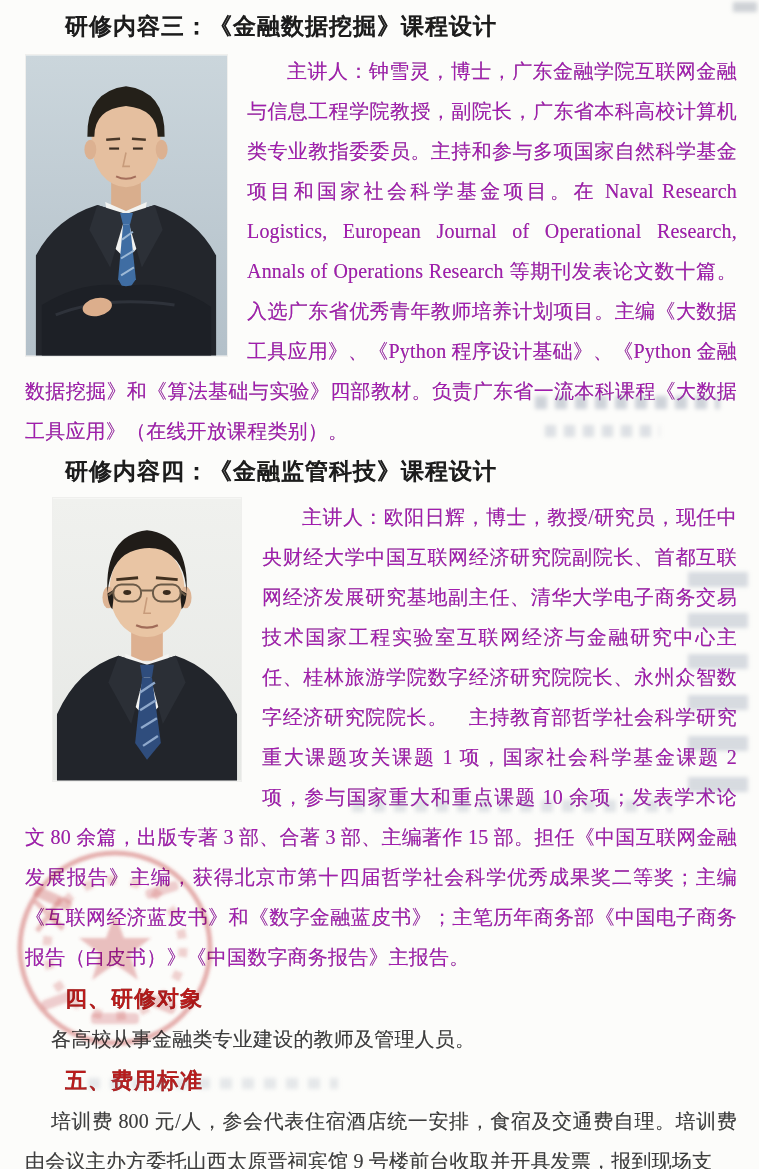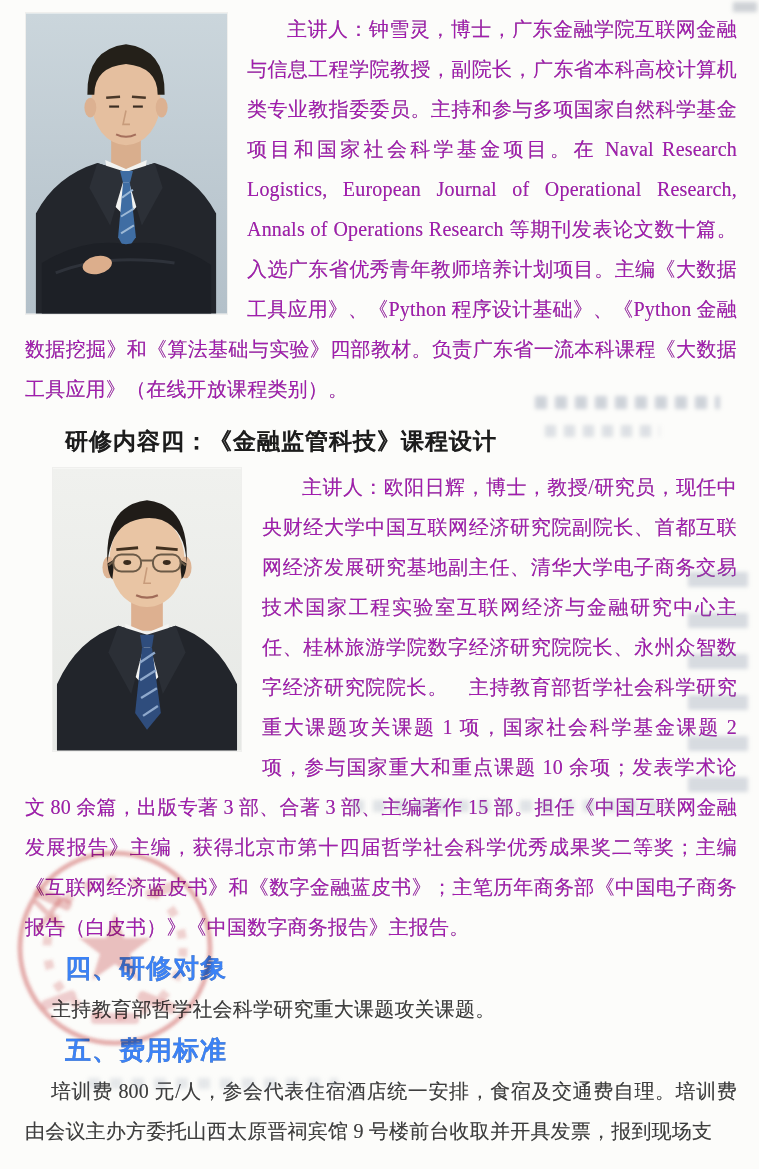--- a/index.html
+++ b/index.html
@@ -17,27 +17,27 @@
   .h-major {
     margin: 0 22px 0 65px;
     font-size: 23px;
     line-height: 30px;
     font-weight: bold;
     color: #1c1c1c;
     letter-spacing: 1px;
     text-shadow: 0 0 .6px rgba(20,20,20,.55);
   }
   .h-content3 { padding-top: 12px; }
-  .h-content4 { margin-top: 18px; clear: both; }
+  .h-content4 { margin-top: 6px; clear: both; }
   .h-minor {
     margin: 8px 22px 0 65px;
-    font-size: 26px;
+    font-size: 22px;
     line-height: 28px;
     font-weight: bold;
-    color: #3b82f6;
+    color: #b91c1c;
     letter-spacing: 1px;
     clear: both;
     text-shadow: 0 0 .6px rgba(20,20,20,.55);
   }
   
   .bio {
     margin: 9px 22px 0 25px;
     font-size: 20px;
     line-height: 40px;
     text-align: justify;
@@ -82,20 +82,21 @@
     position: absolute;
     pointer-events: none;
     filter: blur(2px);
   }
 </style>
 </head>
 <body>
 
 <div class="page">
 
+  <div class="h-major h-content3">研修内容三：《金融数据挖掘》课程设计</div>
 
   <div class="bio">
     <span class="photo photo-1">
       <svg width="201" height="301" viewBox="0 0 203 303" xmlns="http://www.w3.org/2000/svg">
         <defs>
           <linearGradient id="p1bg" x1="0" y1="0" x2="0" y2="1">
             <stop offset="0" stop-color="#cbd6dc"></stop>
             <stop offset="1" stop-color="#b3c0c9"></stop>
           </linearGradient>
         </defs>
@@ -167,21 +168,21 @@
         <line x1="88" y1="196" x2="103" y2="186" stroke="#8fa9cc" stroke-width="2.4"></line>
         <line x1="88" y1="214" x2="104" y2="204" stroke="#8fa9cc" stroke-width="2.4"></line>
         <line x1="89" y1="232" x2="105" y2="222" stroke="#8fa9cc" stroke-width="2.4"></line>
         <line x1="91" y1="250" x2="106" y2="240" stroke="#8fa9cc" stroke-width="2.4"></line>
       </svg>
     </span>
     <span>主讲人：欧阳日辉，博士，教授/研究员，现任中央财经大学中国互联网经济研究院副院长、首都互联网经济发展研究基地副主任、清华大学电子商务交易技术国家工程实验室互联网经济与金融研究中心主任、桂林旅游学院数字经济研究院院长、永州众智数字经济研究院院长。　主持教育部哲学社会科学研究重大课题攻关课题 1 项，国家社会科学基金课题 2 项，参与国家重大和重点课题 10 余项；发表学术论文 80 余篇，出版专著 3 部、合著 3 部、主编著作 15 部。担任《中国互联网金融发展报告》主编，获得北京市第十四届哲学社会科学优秀成果奖二等奖；主编《互联网经济蓝皮书》和《数字金融蓝皮书》；主笔历年商务部《中国电子商务报告（白皮书）》《中国数字商务报告》主报告。</span>
   </div>
 
   <div class="h-minor">四、研修对象</div>
-  <div class="plain">主持教育部哲学社会科学研究重大课题攻关课题。</div>
+  <div class="plain">各高校从事金融类专业建设的教师及管理人员。</div>
 
   <div class="h-minor">五、费用标准</div>
   <div class="plain">培训费 800 元/人，参会代表住宿酒店统一安排，食宿及交通费自理。培训费由会议主办方委托山西太原晋祠宾馆 9 号楼前台收取并开具发票，报到现场支</div>
 
   <svg class="seal" viewBox="0 0 222 212" xmlns="http://www.w3.org/2000/svg">
     <defs>
       <filter id="sblur" x="-20%" y="-20%" width="140%" height="140%">
         <feGaussianBlur stdDeviation="1.4"></feGaussianBlur>
       </filter>
     </defs>

